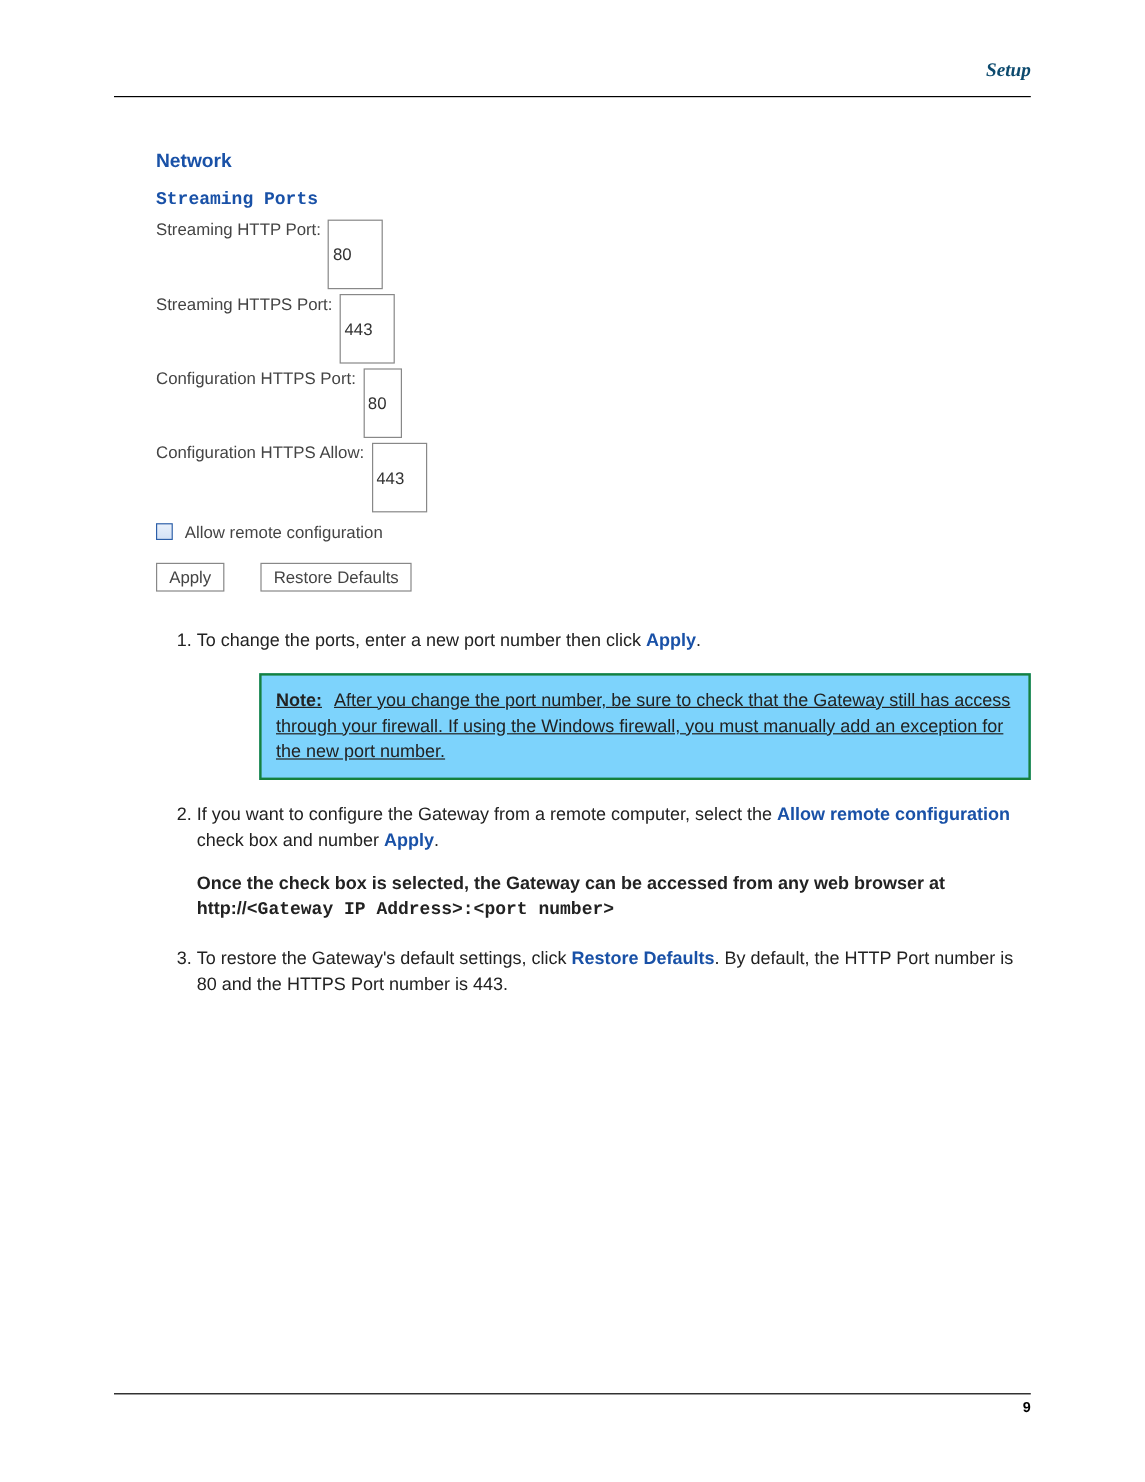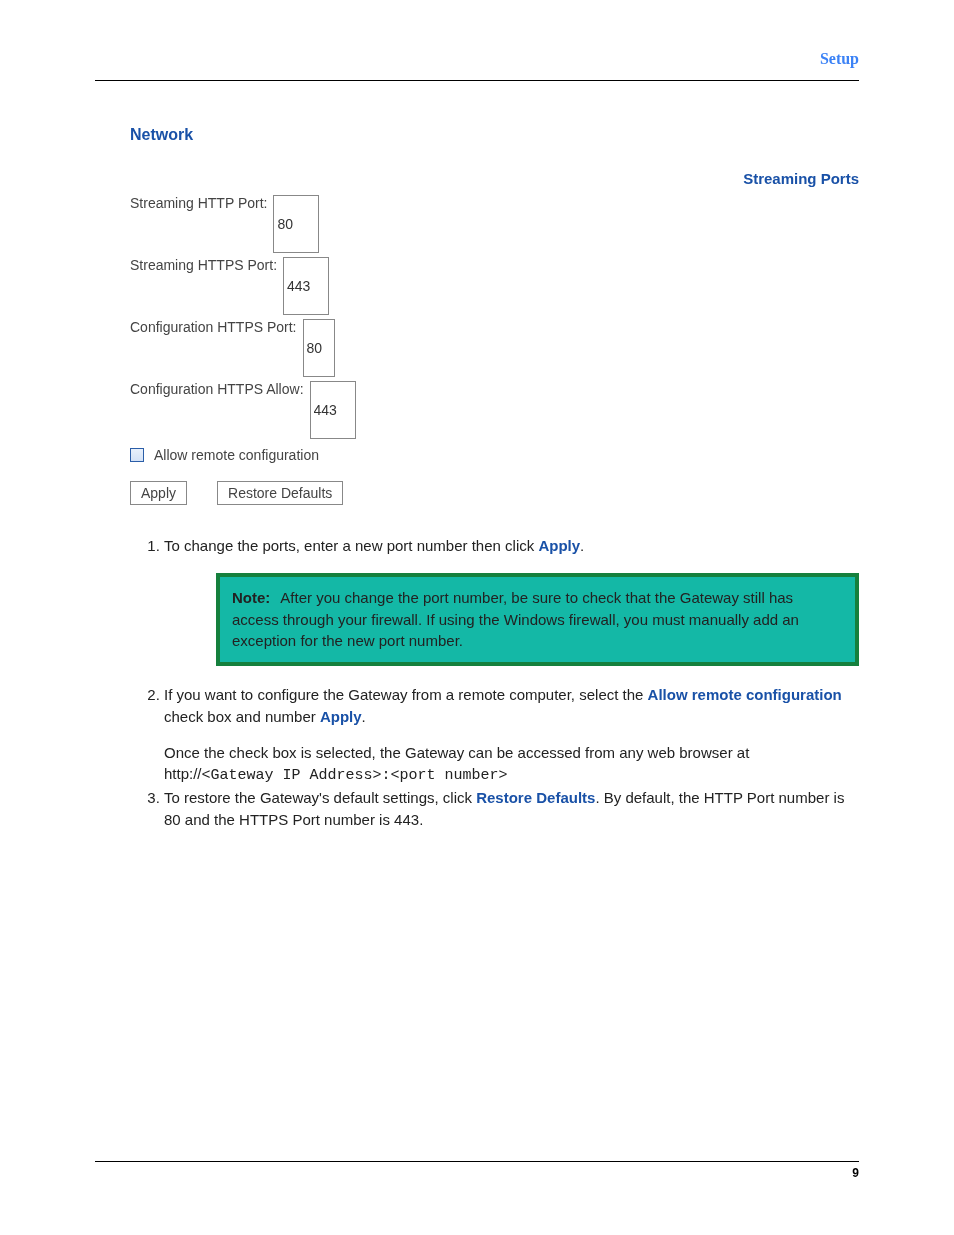--- a/index.html
+++ b/index.html
@@ -21,43 +21,43 @@
   .header-line {
     border-bottom: 1.5px solid #000;
     height: 30px;
     position: relative;
     margin-bottom: 45px;
   }
   .header-label {
     position: absolute;
     right: 0;
     top: 0;
+    font-style: italic;
     font-weight: bold;
     font-size: 16px;
-    color: #3b82f6;
+    color: #0c4a6e;
     font-family: Georgia, 'Times New Roman', serif;
   }
   .panel {
     margin-left: 35px;
     margin-bottom: 30px;
   }
   .panel h1 {
     color: #1951a7;
     font-family: Verdana, Geneva, sans-serif;
     font-weight: bold;
     font-size: 16px;
     margin: 0 0 10px 0;
   }
   .panel h2 {
     color: #1951a7;
-    font-family: Liberation Sans, sans-serif;
-    font-weight: bold;
-    font-size: 15px;
-    margin: 26px 0 8px 0;
-    text-align: right;
+    font-family: Liberation Mono, monospace;
+    font-weight: bold;
+    font-size: 15px;
+    margin: 14px 0 8px 0;
   }
   .form-row {
     display: flex;
     align-items: flex-start;
     margin: 4px 0;
     font-size: 14px;
     color: #444;
     font-family: Arial, sans-serif;
   }
   .form-row label {
@@ -107,40 +107,42 @@
     margin-left: 45px;
     font-size: 15px;
     color: #222;
     line-height: 1.45;
   }
   .instructions ol {
     padding-left: 24px;
     margin: 0;
   }
   .instructions li {
-    margin-bottom: 0;
+    margin-bottom: 18px;
   }
   .bold-blue {
     color: #1951a7;
     font-weight: bold;
   }
   .note-box {
-    background: #14b8a6;
-    border: 4px solid #15803d;
+    background: #7dd3fc;
+    border: 2px solid #15803d;
     margin: 16px 0 18px 52px;
     padding: 10px 12px;
     font-size: 15px;
     line-height: 1.45;
+    text-decoration: underline;
   }
   .note-box .note-label {
     font-weight: bold;
     margin-right: 10px;
   }
   .sub-para {
     margin-top: 14px;
+    font-weight: bold;
   }
   code.mono {
     font-family: "Courier New", monospace;
     font-size: 15px;
   }
   .footer {
     position: absolute;
     bottom: 55px;
     left: 95px;
     right: 95px;

